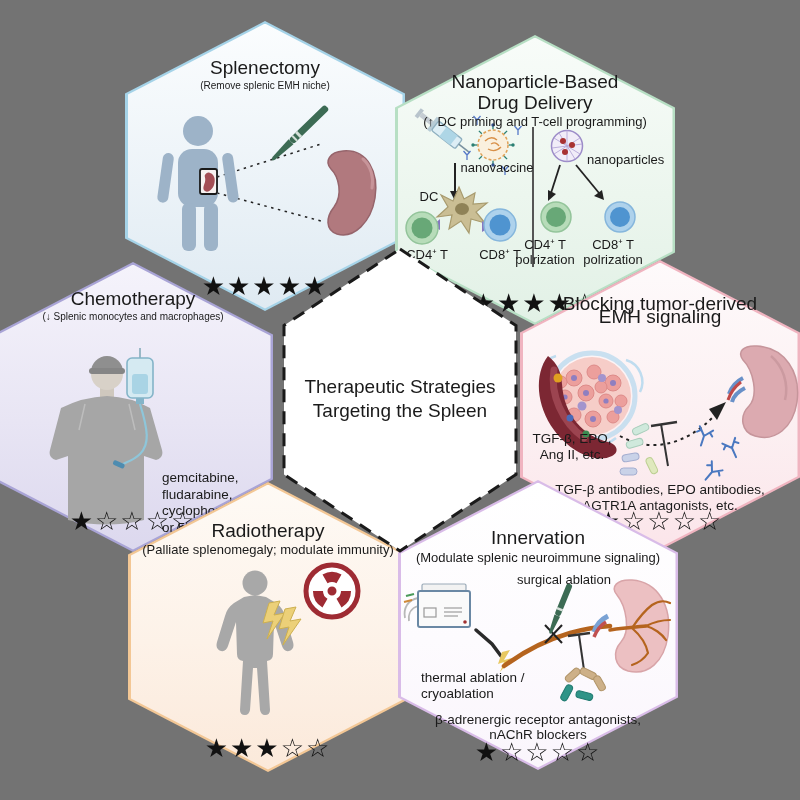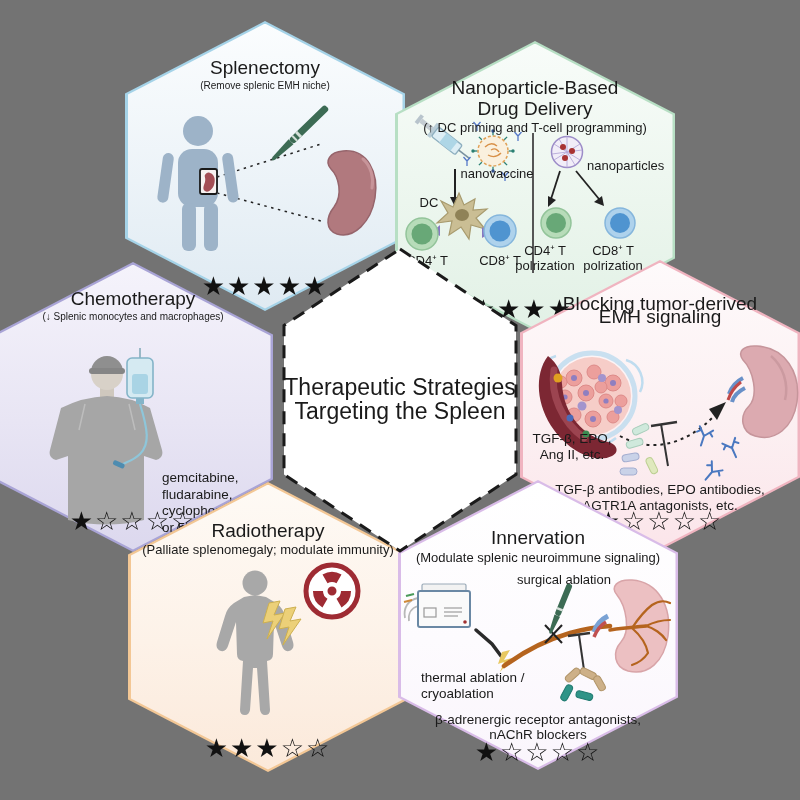--- a/index.html
+++ b/index.html
@@ -20,21 +20,21 @@
   .s{position:absolute;left:0;right:0;text-align:center;font-size:10px;line-height:16px;}
   .s13{font-size:13px;}
   .lab{position:absolute;font-size:13px;line-height:14.5px;}
   .ctr{text-align:center;}
   .pre{white-space:pre-line;}
   .stars{position:absolute;left:0;right:0;text-align:center;font-size:26px;line-height:28px;
          letter-spacing:2px;color:#111;}
   .art{position:absolute;inset:0;width:100%;height:100%;}
   .chex{position:absolute;left:282px;top:247px;width:236px;height:306px;}
   .chex svg{position:absolute;inset:0;}
-  .ctitle{position:absolute;left:0;right:0;text-align:center;font-size:23px;line-height:24px;}
+  .ctitle{position:absolute;left:0;right:0;text-align:center;font-size:19px;line-height:24px;}
 </style>
 </head>
 <body>
 
 <div id="stage">
 
   <div class="hex" style="left:125px;top:21px;">
     <div class="hex-border b-blue"></div>
     <div class="hex-fill f-blue"></div>
     <svg class="art" viewBox="0 0 280 290">
@@ -59,21 +59,21 @@
       <g>
         <path d="M218,130 C243,128 254,152 250,177 C246,201 229,218 212,213 C200,209 201,196 209,186 C218,174 214,156 206,148 C199,140 205,131 218,130 Z" fill="#b1797e" stroke="#96646b" stroke-width="1.5"></path>
         <path d="M238,138 C246,145 249,157 247,167" fill="none" stroke="#c79499" stroke-width="3" stroke-linecap="round"></path>
       </g>
     </svg>
     <div class="t" style="top:36px;">Splenectomy</div>
     <div class="s" style="top:57px;">(Remove splenic EMH niche)</div>
     <div class="stars" style="top:251px;">★★★★★</div>
   </div>
 
-  <div class="hex" style="left:395px;top:41px;text-decoration:underline;">
+  <div class="hex" style="left:395px;top:35px;text-decoration:underline;">
     <div class="hex-border b-green"></div>
     <div class="hex-fill f-green"></div>
     <svg class="art" viewBox="0 0 280 290">
       <line x1="138" y1="92" x2="138" y2="232" stroke="#555" stroke-width="2"></line>
       <g transform="translate(29,82) rotate(38)">
         <rect x="-8" y="-5" width="4" height="10" fill="#b8c4cc"></rect>
         <rect x="-4" y="-2.5" width="16" height="5" fill="#c4ccd2"></rect>
         <rect x="10" y="-8" width="4" height="16" fill="#b8ccd6"></rect>
         <rect x="14" y="-6" width="30" height="12" rx="2" fill="#ddeef5" stroke="#8fb0c0" stroke-width="1.3"></rect>
         <rect x="24" y="-6" width="14" height="12" fill="#aed6e6"></rect>

